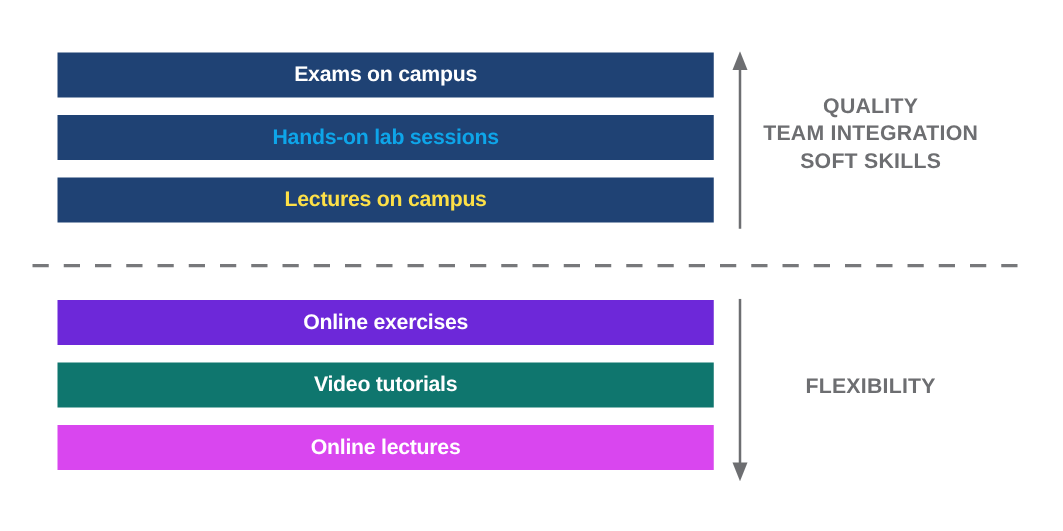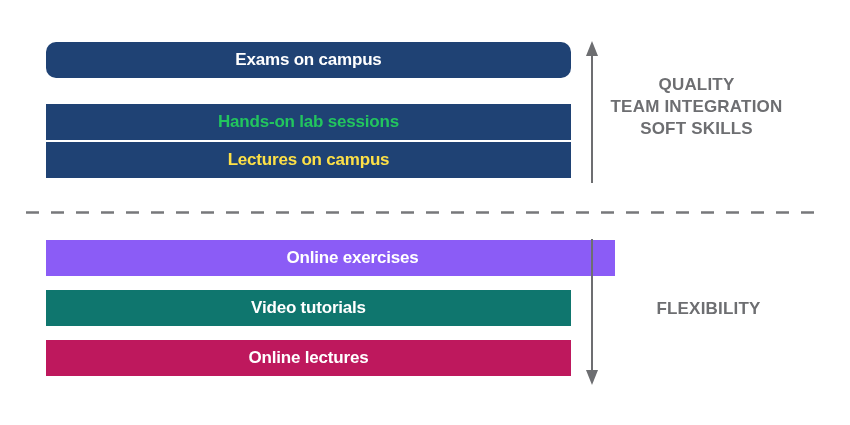--- a/index.html
+++ b/index.html
@@ -25,24 +25,24 @@
     letter-spacing:0.2px;
   }
   .arrow{position:absolute;left:584px;}
   .divider{position:absolute;left:25px;top:210px;}
 </style>
 </head>
 <body>
 
 <div class="canvas">
 
-  <div class="bar" style="top: 42px; background-color: rgb(31, 66, 116); color: rgb(255, 255, 255); border-radius: 10px;">
+  <div class="bar" style="top: 42px; background-color: rgb(31, 66, 116); color: rgb(255, 255, 255);">
     <span>Exams on campus</span>
   </div>
-  <div class="bar" style="top: 92px; background-color: rgb(31, 66, 116); color: #22c55e; margin-top: 12px;">
+  <div class="bar" style="top: 92px; background-color: rgb(31, 66, 116); color: #0ea5e9;">
     <span>Hands-on lab sessions</span>
   </div>
   <div class="bar" style="top: 142px; background-color: rgb(31, 66, 116); color: #fde047;">
     <span>Lectures on campus</span>
   </div>
 
   <svg class="arrow" style="top:41px" width="16" height="143" viewBox="0 0 16 143">
     <line x1="8" y1="142" x2="8" y2="13" stroke-width="2" style="stroke: rgb(109, 110, 113);"></line>
     <polygon points="8,0 2,15 14,15" style="fill: rgb(109, 110, 113);"></polygon>
   </svg>
@@ -50,32 +50,32 @@
   <div class="annotation" style="top: 74px; color: rgb(109, 110, 113);">
     <div>QUALITY</div>
     <div>TEAM INTEGRATION</div>
     <div>SOFT SKILLS</div>
   </div>
 
   <svg class="divider" width="800" height="5" viewBox="0 0 800 5">
     <line x1="1" y1="2.5" x2="799" y2="2.5" stroke-width="2.5" stroke-dasharray="13 12" style="stroke: rgb(119, 120, 123);"></line>
   </svg>
 
-  <div class="bar" style="top: 240px; background-color: #8b5cf6; color: rgb(255, 255, 255); padding-left: 44px;">
+  <div class="bar" style="top: 240px; background-color: #6d28d9; color: rgb(255, 255, 255);">
     <span>Online exercises</span>
   </div>
   <div class="bar" style="top: 290px; background-color: #0f766e; color: rgb(255, 255, 255);">
     <span>Video tutorials</span>
   </div>
-  <div class="bar" style="top: 340px; background-color: #be185d; color: rgb(255, 255, 255);">
+  <div class="bar" style="top: 340px; background-color: #d946ef; color: rgb(255, 255, 255);">
     <span>Online lectures</span>
   </div>
 
   <svg class="arrow" style="top:239px" width="16" height="146" viewBox="0 0 16 146">
     <line x1="8" y1="0" x2="8" y2="132" stroke-width="2" style="stroke: rgb(109, 110, 113);"></line>
     <polygon points="8,146 2,131 14,131" style="fill: rgb(109, 110, 113);"></polygon>
   </svg>
 
-  <div class="annotation" style="top: 298px; color: rgb(109, 110, 113); padding-left: 12px;">
+  <div class="annotation" style="top: 298px; color: rgb(109, 110, 113);">
     <div>FLEXIBILITY</div>
   </div>
 
 </div>
 
 </body></html>

